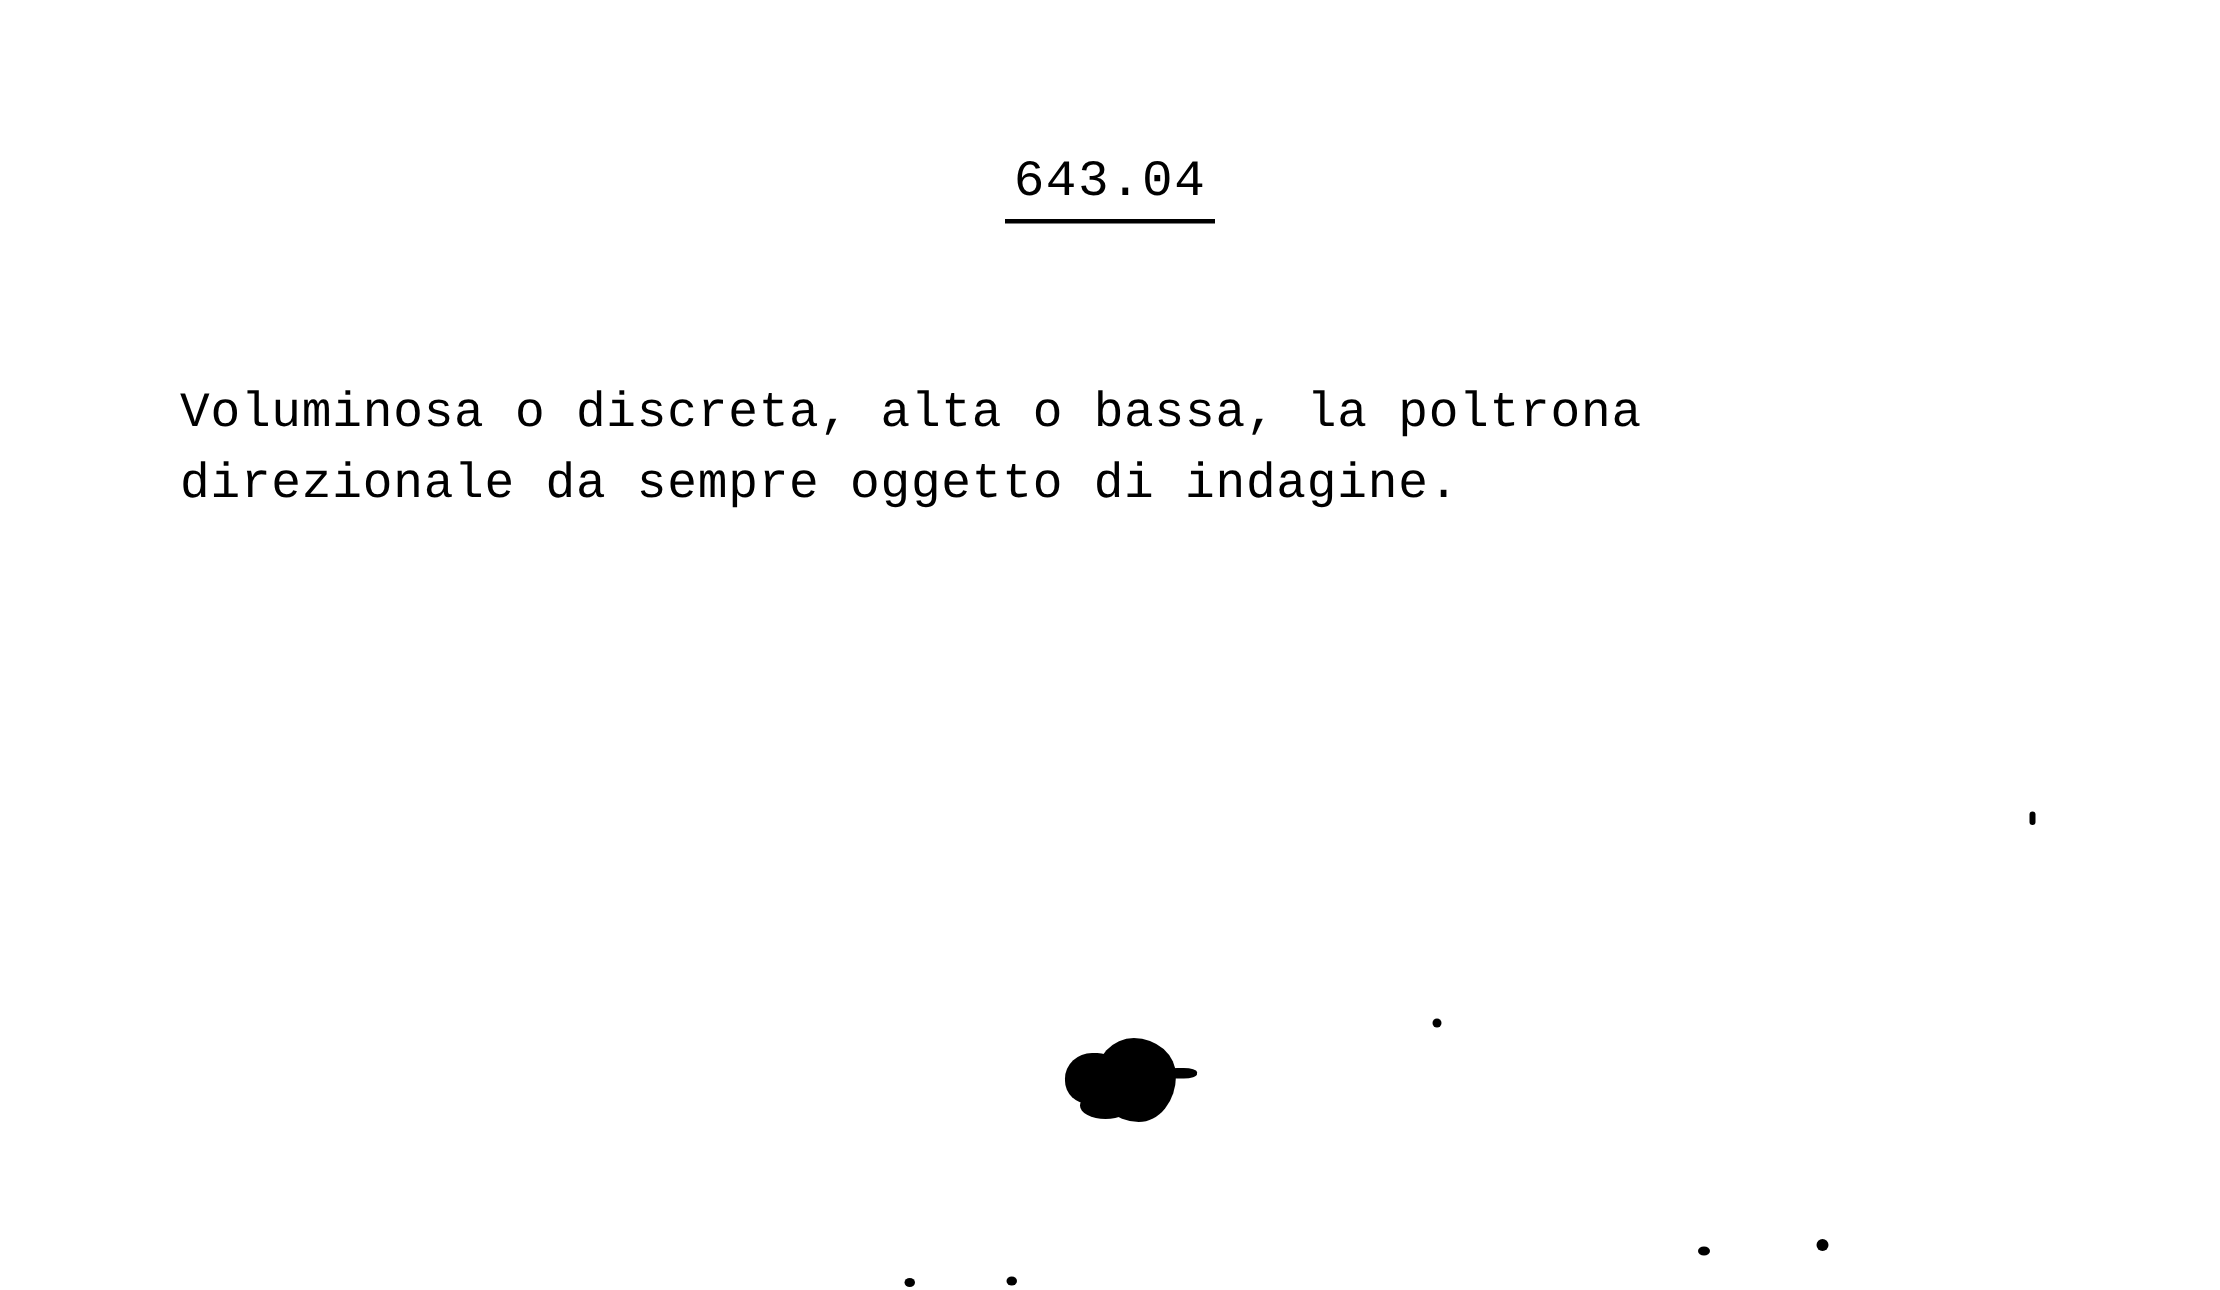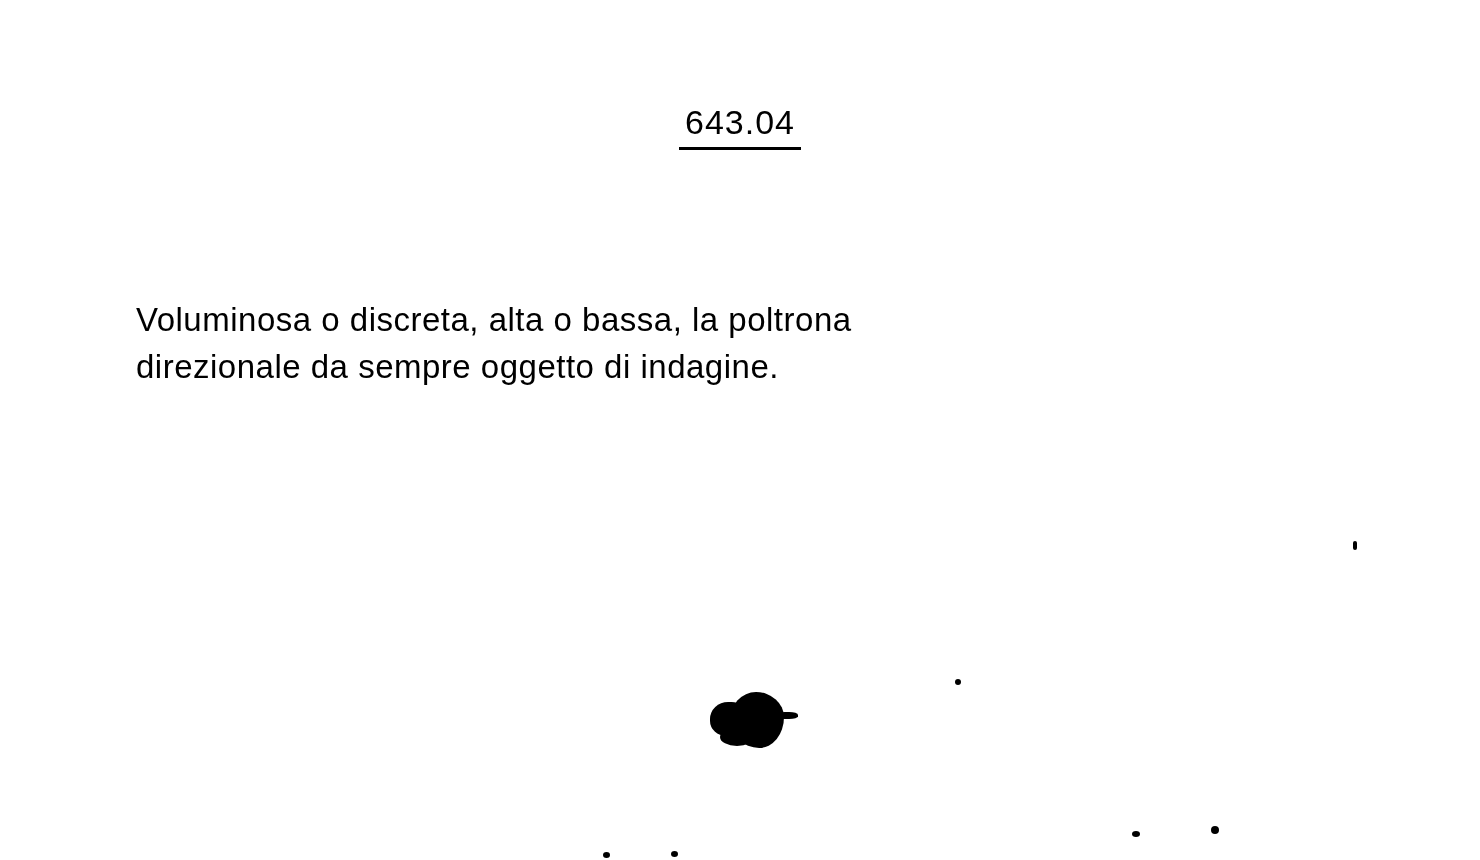--- a/index.html
+++ b/index.html
@@ -6,49 +6,48 @@
     margin: 0;
     padding: 0;
     background: #ffffff;
   }
   #page {
     position: relative;
     width: 1480px;
     height: 860px;
     background: #ffffff;
     overflow: hidden;
-    font-family: Liberation Sans, sans-serif;
+    font-family: Liberation Mono, monospace;
     color: #000000;
   }
   .catalog-number {
     position: absolute;
     top: 103px;
     left: 0;
     width: 100%;
     text-align: center;
     font-size: 34px;
     letter-spacing: 1px;
     font-weight: 500;
   }
   .catalog-number span {
     display: inline-block;
     border-bottom: 3px solid #000;
     padding: 0 6px 5px 6px;
   }
   .body-text {
     position: absolute;
-    left: 136px;
+    left: 120px;
     top: 252px;
     width: 1250px;
     font-size: 33px;
     line-height: 47px;
     letter-spacing: 0.5px;
     white-space: pre-wrap;
     font-weight: 500;
-    margin-top: 44px;
   }
   .citation {
     position: absolute;
     left: 136px;
     top: 403px;
     font-size: 33px;
     line-height: 47px;
     letter-spacing: 0.5px;
     white-space: pre-wrap;
     font-weight: 500;

